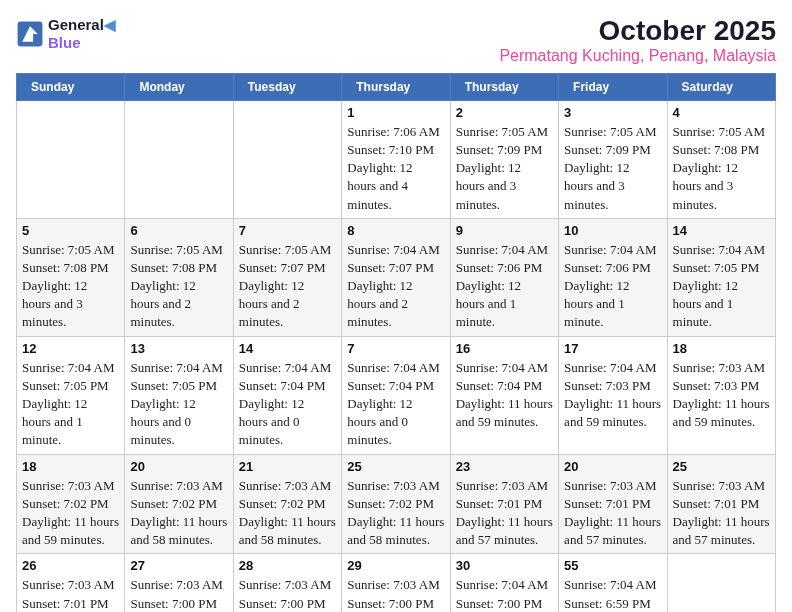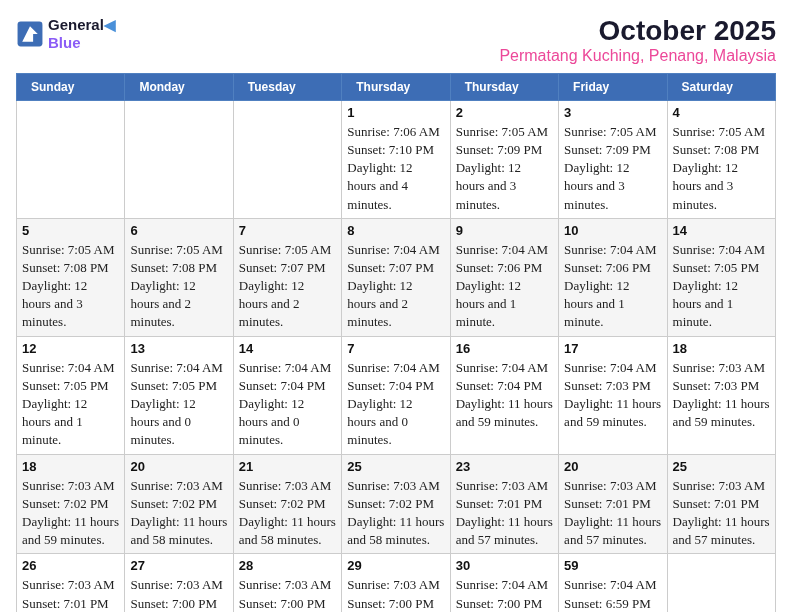--- a/index.html
+++ b/index.html
@@ -300,21 +300,21 @@
 Sunset: 7:00 PM
 Daylight: 11 hours and 56 minutes.</div>
         </td>
         <td>
           <div class="day-number">30</div>
           <div class="day-info" style="white-space: pre-line;">Sunrise: 7:04 AM
 Sunset: 7:00 PM
 Daylight: 11 hours and 56 minutes.</div>
         </td>
         <td>
-          <div class="day-number">59</div>
+          <div class="day-number">55</div>
           <div class="day-info" style="white-space: pre-line;">Sunrise: 7:04 AM
 Sunset: 6:59 PM
 Daylight: 11 hours and 55 minutes.</div>
         </td>
         <td class="empty-cell"></td>
       </tr>
     </tbody>
 </table>
 
 </body></html>

